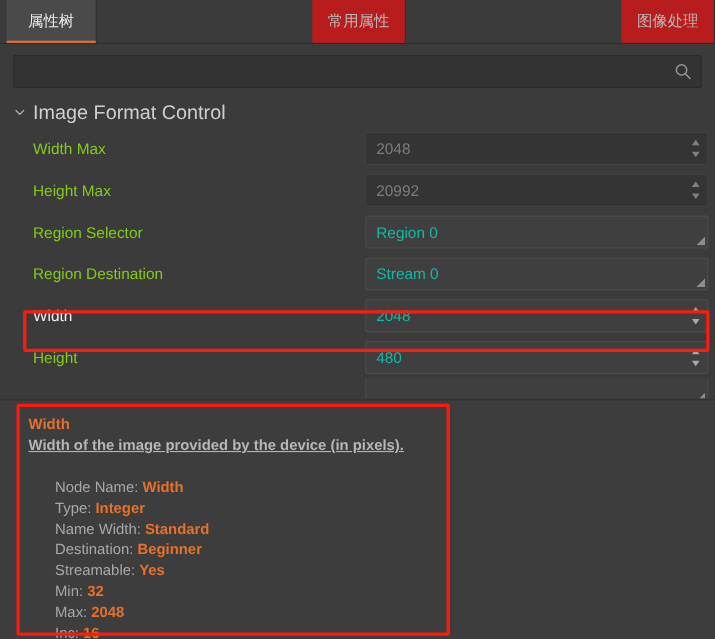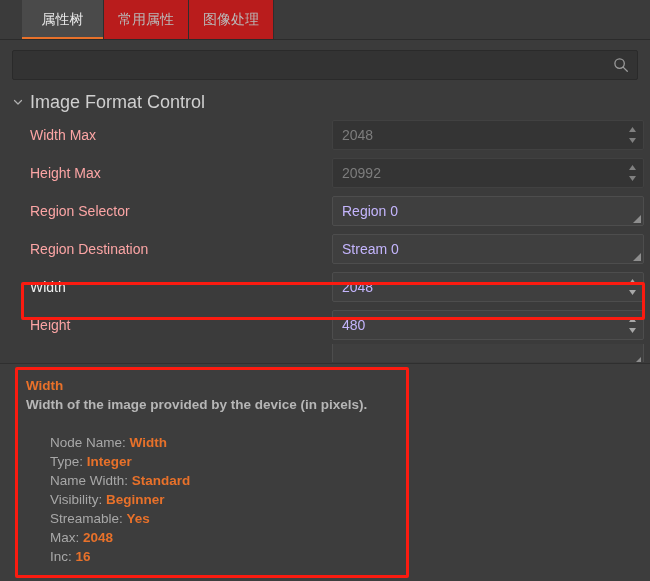--- a/index.html
+++ b/index.html
@@ -16,22 +16,23 @@
     position: relative;
   }
 
   
   .tabbar {
     display: flex;
     align-items: stretch;
     height: 40px;
     background: #3b3b3b;
     border-bottom: 1px solid #2b2b2b;
-    padding-left: 22px;
-    box-sizing: border-box;
+    padding-left: 6px;
+    box-sizing: border-box;
+    justify-content: space-between;
   }
   .tab {
     position: relative;
     min-width: 82px;
     padding: 0 14px;
     display: flex;
     align-items: center;
     justify-content: center;
     font-size: 14px;
     color: #b9b9b9;
@@ -106,40 +107,40 @@
   .row {
     display: flex;
     align-items: center;
     height: 38px;
     padding-left: 30px;
     padding-right: 6px;
     box-sizing: border-box;
   }
   .row-label {
     font-size: 14px;
-    color: #fca5a5;
+    color: #84cc16;
     flex: 0 0 auto;
     width: 302px;
   }
   .row.highlight .row-label { color: #f0f0f0; }
 
   .field {
     position: relative;
     flex: 1;
     height: 30px;
     background: #3f3f3f;
     border: 1px solid #4d4d4d;
     border-radius: 2px;
     display: flex;
     align-items: center;
     box-sizing: border-box;
   }
   .field .val {
     font-size: 14px;
-    color: #c4b5fd;
+    color: #14b8a6;
     padding-left: 9px;
     white-space: nowrap;
     overflow: hidden;
   }
   .field.disabled {
     background: #343434;
     border-color: #414141;
   }
   .field.disabled .val { color: #7d7d7d; }
 
@@ -187,20 +188,21 @@
   }
   .tt-title {
     color: #e8712a;
     font-weight: bold;
     font-size: 13.5px;
   }
   .tt-desc {
     color: #b6b6b6;
     font-weight: bold;
     font-size: 13.5px;
+    text-decoration: underline;
   }
   .tt-gap { height: 19px; }
   .tt-line { color: #a8a8a8; font-size: 13.5px; margin-left: 24px; }
   .tt-line b { color: #e8712a; font-weight: bold; }
 </style>
 </head>
 <body>
 
 <div class="tabbar">
   <div class="tab active">
@@ -318,24 +320,27 @@
     <div class="tt-line">
       <span>Node Name: </span><b>Width</b>
     </div>
     <div class="tt-line">
       <span>Type: </span><b>Integer</b>
     </div>
     <div class="tt-line">
       <span>Name Width: </span><b>Standard</b>
     </div>
     <div class="tt-line">
-      <span>Visibility: </span><b>Beginner</b>
+      <span>Destination: </span><b>Beginner</b>
     </div>
     <div class="tt-line">
       <span>Streamable: </span><b>Yes</b>
+    </div>
+    <div class="tt-line">
+      <span>Min: </span><b>32</b>
     </div>
     <div class="tt-line">
       <span>Max: </span><b>2048</b>
     </div>
     <div class="tt-line">
       <span>Inc: </span><b>16</b>
     </div>
   </div>
 </div>
 

